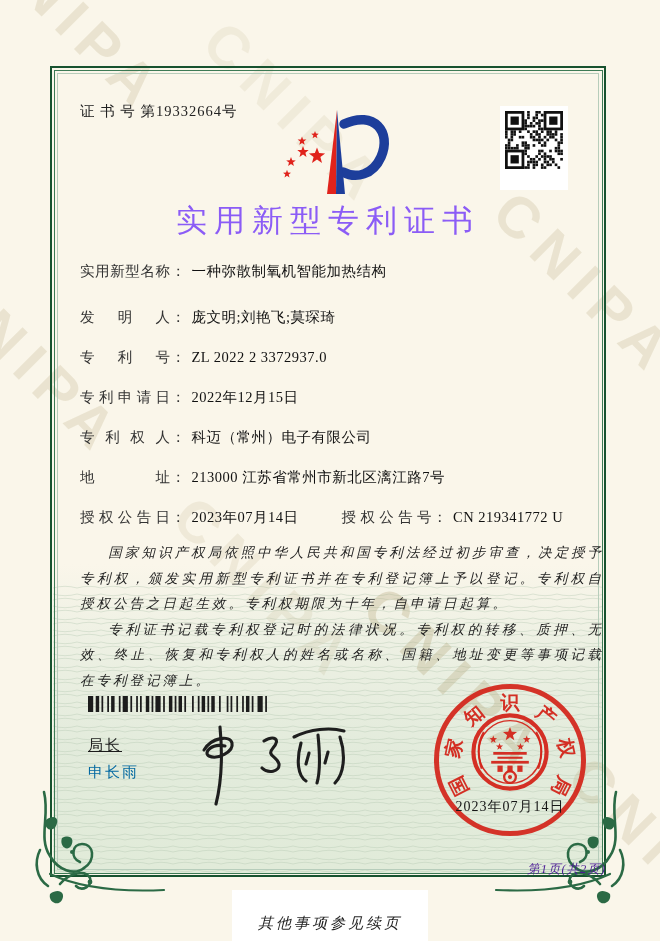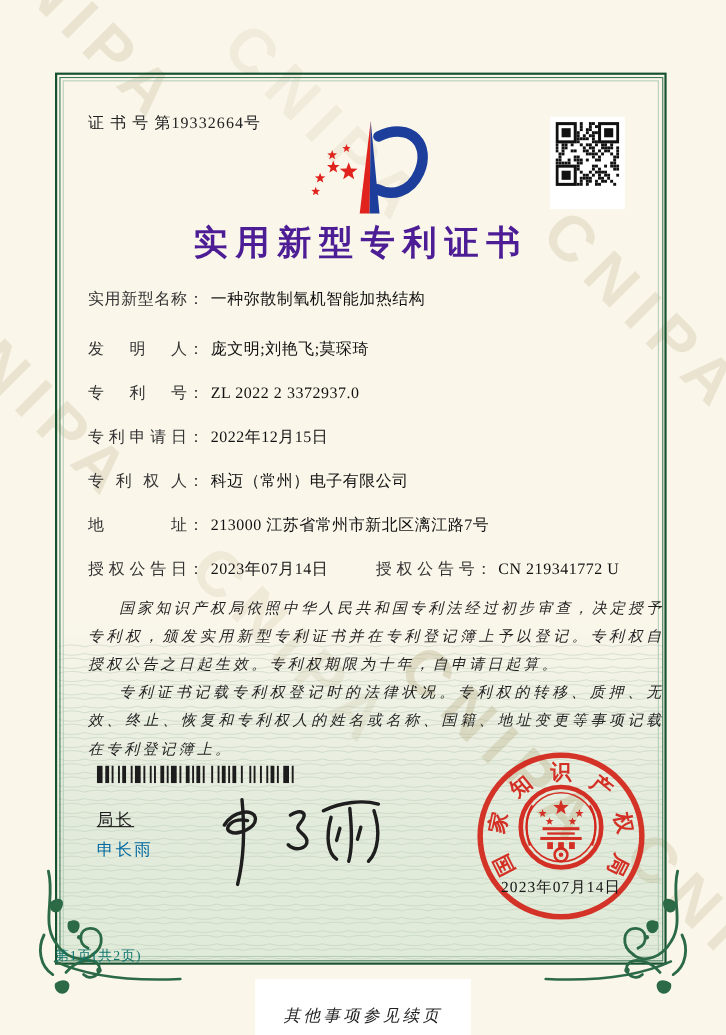--- a/index.html
+++ b/index.html
@@ -26,21 +26,21 @@
 
   .flourish{position:absolute;z-index:4;}
 
   
   .content{position:absolute;left:50px;top:66px;width:556px;height:811px;z-index:5;}
   .cert-no{position:absolute;left:30px;top:36px;font-size:14.5px;color:#222;letter-spacing:1px;}
   .logo{position:absolute;left:222px;top:36px;}
   .qr-box{position:absolute;left:450px;top:40px;width:68px;height:84px;background:#ffffff;}
   .qr-box svg{display:block;margin:5px auto 0;}
   .title{position:absolute;left:0;top:134px;width:100%;text-align:center;font-size:31px;
-         font-weight:700;letter-spacing:7px;color:#4c1d95;}
+         font-weight:400;letter-spacing:7px;color:#8b5cf6;}
   .fields{position:absolute;left:30px;top:196px;width:500px;}
   .frow{display:flex;align-items:baseline;height:20px;margin-bottom:20px;font-size:14.5px;color:#1a1a1a;}
   .frow.first{margin-bottom:26px;}
   .flabel{display:inline-block;width:90px;flex:none;text-align:justify;text-align-last:justify;color:#333;}
   .fcolon{flex:none;margin:0 6px 0 1px;color:#333;}
   .fvalue{letter-spacing:.5px;color:#111;}
   .fvalue.fixedw{width:150px;flex:none;}
   .paras{position:absolute;left:30px;top:474px;width:524px;}
   .para{margin:0;font-style:italic;font-size:13.5px;line-height:25.5px;letter-spacing:3px;
         text-indent:2.1em;text-align:justify;color:#1f1f1f;}
@@ -51,21 +51,21 @@
             font-size:15px;color:#0369a1;letter-spacing:2px;}
   .sign{position:absolute;left:128px;top:650px;}
   .seal{position:absolute;left:384px;top:618px;width:152px;height:152px;}
   .seal-ring{position:absolute;inset:0;border:5px solid rgba(211,37,26,.93);border-radius:50%;}
   .seal-char{position:absolute;left:50%;top:50%;width:22px;height:22px;margin-left:-11px;margin-top:-11px;
              text-align:center;line-height:22px;font-family:"Liberation Sans",sans-serif;font-weight:700;
              font-size:19px;color:rgba(211,37,26,.95);transform:rotate(var(--a)) translateY(-57px);}
   .emblem{position:absolute;left:32px;top:22px;}
   .seal-date{position:absolute;left:0;top:114px;width:100%;text-align:center;font-size:14px;
              color:#161616;letter-spacing:1px;}
-  .page-num{position:absolute;left:0;top:795px;width:100%;text-align:left;font-size:12.5px;color:#0f766e;letter-spacing:1px;}
+  .page-num{position:absolute;left:0;top:795px;width:100%;text-align:right;font-size:12.5px;color:#4c1d95;letter-spacing:1px;font-style:italic;}
 
   .foot-note{position:absolute;left:50%;top:890px;transform:translateX(-50%);z-index:5;
              background:#ffffff;padding:24px 26px;font-style:italic;font-size:15px;
              letter-spacing:3px;color:#1f1f1f;white-space:nowrap;}
 </style>
 </head>
 <body>
 
 <div class="page">
 

